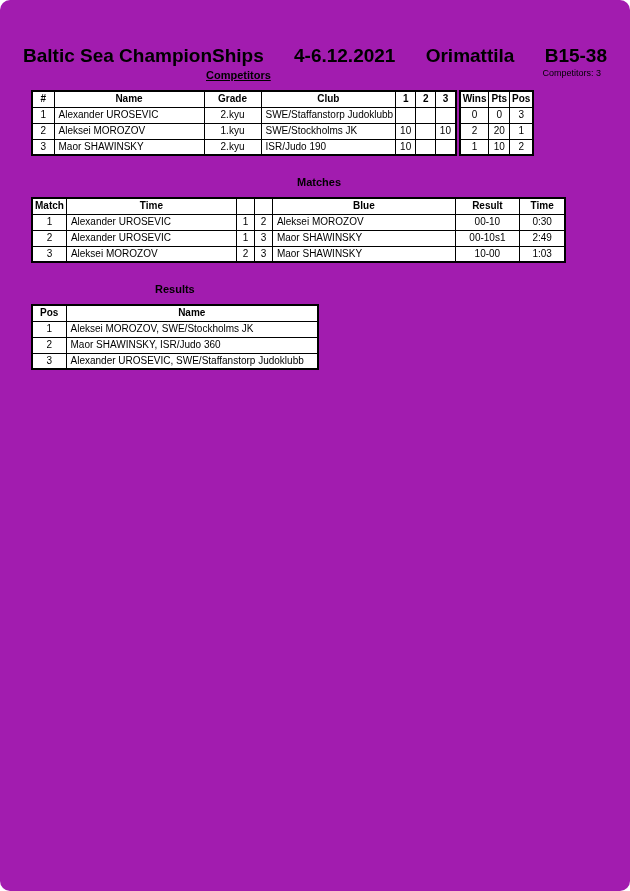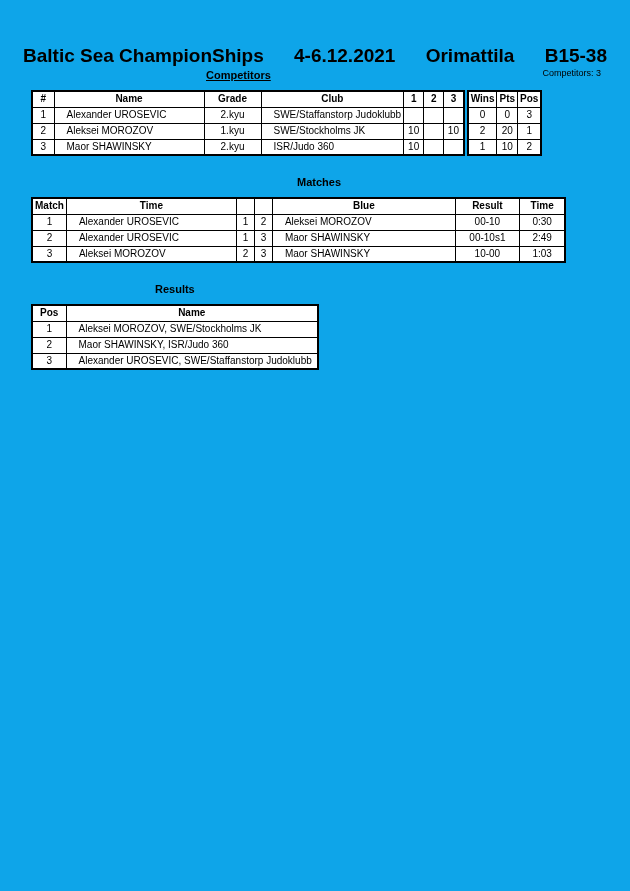--- a/index.html
+++ b/index.html
@@ -2,21 +2,21 @@
 <html><head>
 <meta charset="utf-8">
 <style>
   * { margin:0; padding:0; box-sizing:border-box; }
   html, body { background:#ffffff; }
   body {
     width:630px; height:891px; position:relative;
     font-family:"Liberation Sans", sans-serif; color:#000;
     overflow:hidden;
   }
-  .page { position:absolute; inset:0; background:#0ea5e9; }
+  .page { position:absolute; inset:0; background:#a21caf;border-radius:10px; }
 
   .title-row {
     position:absolute; left:23px; top:45px; width:584px;
     display:flex; justify-content:space-between; align-items:baseline;
     font-size:19px; font-weight:bold; white-space:nowrap;
   }
 
   .sec-label { position:absolute; font-size:11px; font-weight:bold; }
   .comp-label    { left:206px; top:69px;text-decoration:underline; }
   .matches-label { left:262px; top:176px;padding-left:35px; }
@@ -29,21 +29,21 @@
   .results-wrap { position:absolute; left:31px; top:304px; }
 
   table { border-collapse:collapse; table-layout:fixed; border:2px solid #000; background:#fff; }
   th, td {
     border:1px solid #000; height:16px;
     font-size:10px; line-height:12px; padding:0 2px;
     white-space:nowrap; overflow:hidden; vertical-align:middle;
   }
   th { font-weight:bold; text-align:center; overflow:visible; }
   td.ctr { text-align:center; }
-  td.lft { text-align:left; padding-left:12px; }
+  td.lft { text-align:left; padding-left:4px; }
   td.ovf { overflow:visible; }
 
   
   .c-num{width:22px}.c-name{width:150px}.c-grade{width:57px}.c-club{width:121px}
   .c-r{width:20px}
   
   .s-wins{width:27px}.s-pts{width:20px}.s-pos{width:23px}
   
   .m-match{width:30px}.m-white{width:170px}.m-n{width:18px}.m-blue{width:183px}.m-result{width:64px}.m-time{width:46px}
   
@@ -102,21 +102,21 @@
           <td class="ctr">1.kyu</td>
           <td class="lft ovf">SWE/Stockholms JK</td>
           <td class="ctr">10</td>
           <td class="ctr"></td>
           <td class="ctr">10</td>
         </tr>
         <tr>
           <td class="ctr">3</td>
           <td class="lft">Maor SHAWINSKY</td>
           <td class="ctr">2.kyu</td>
-          <td class="lft ovf">ISR/Judo 360</td>
+          <td class="lft ovf">ISR/Judo 190</td>
           <td class="ctr">10</td>
           <td class="ctr"></td>
           <td class="ctr"></td>
         </tr>
       </tbody>
     </table>
 
     <table>
       <colgroup>
         <col class="s-wins">

